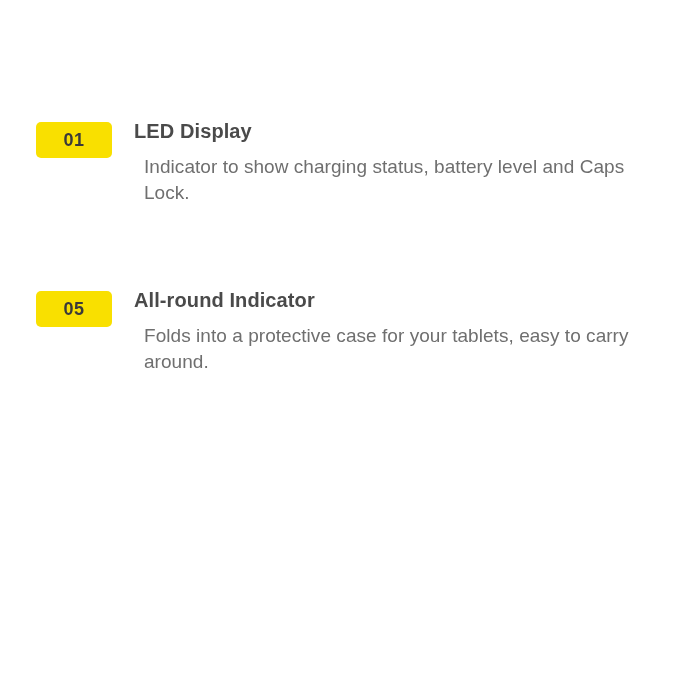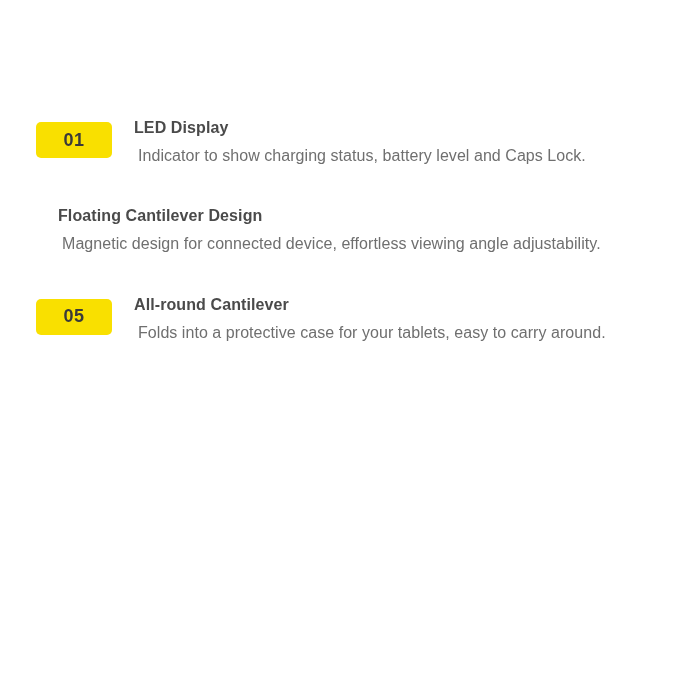--- a/index.html
+++ b/index.html
@@ -46,59 +46,55 @@
     display: flex;
     align-items: center;
     justify-content: center;
     margin-top: 4px;
   }
   .feature-text {
     margin-left: 22px;
     padding-top: 0;
   }
   .feature-title {
-    font-size: 16px;
+    font-size: 20px;
     font-weight: bold;
     color: #4a4a4a;
     line-height: 1.3;
     margin: 0 0 6px 0;
     letter-spacing: 0.1px;
   }
   .feature-desc {
-    font-size: 16px;
+    font-size: 19px;
     color: #6f6f6f;
     line-height: 1.35;
-    margin: 4px;
+    margin: 10px;
     letter-spacing: 0.05px;
   }
 </style>
 </head>
 <body>
 
 <div class="page">
   <div class="feature-list">
 
     <div class="feature-item">
       <div class="badge">01</div>
       <div class="feature-text">
         <p class="feature-title">LED Display</p>
         <p class="feature-desc">Indicator to show charging status, battery level and Caps Lock.</p>
       </div>
     </div>
 
     <div class="feature-item">
-      <div class="feature-text">
-        <p class="feature-title">Floating Cantilever Design</p>
-        <p class="feature-desc">Magnetic design for connected device, effortless viewing angle adjustability.</p>
-      </div>
     </div>
 
 
     <div class="feature-item">
       <div class="badge">05</div>
       <div class="feature-text">
-        <p class="feature-title">All-round Cantilever</p>
+        <p class="feature-title">All-round Indicator</p>
         <p class="feature-desc">Folds into a protective case for your tablets, easy to carry around.</p>
       </div>
     </div>
 
   </div>
 </div>
 
 </body></html>

